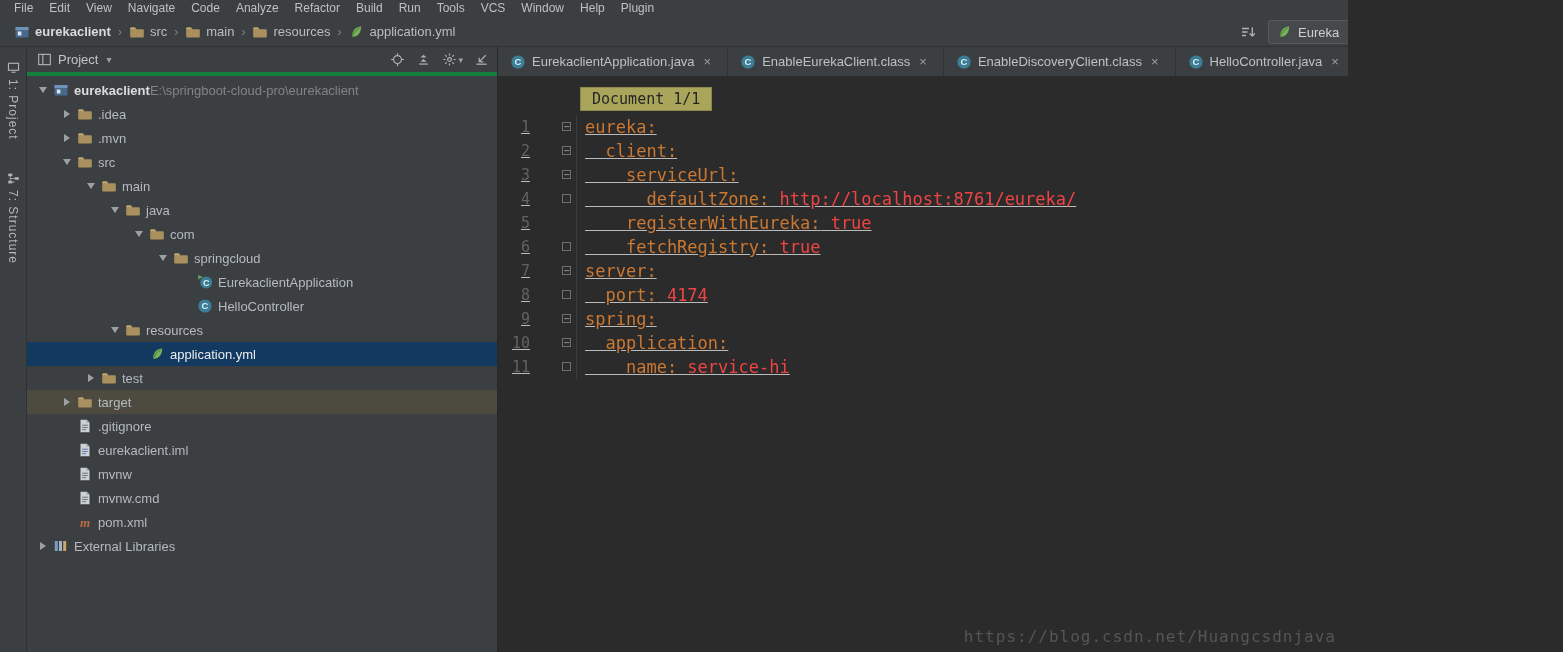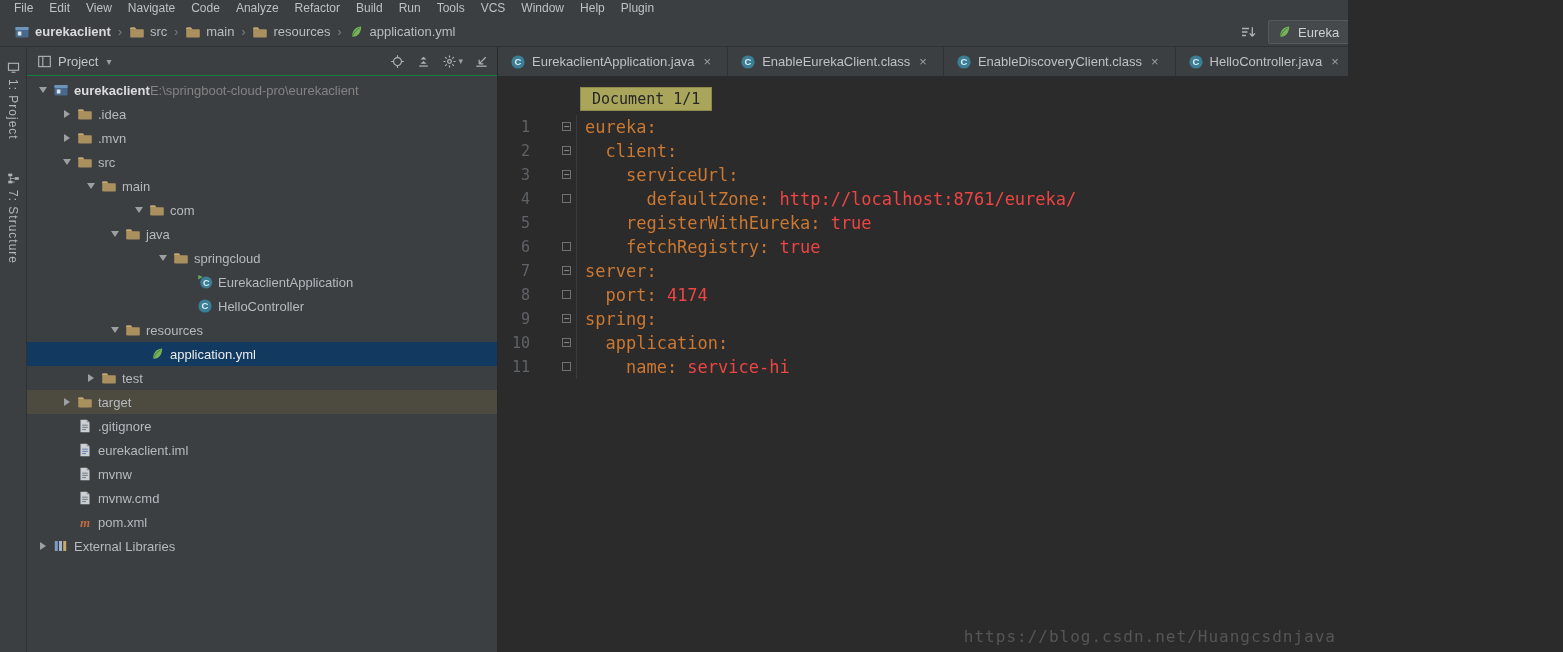--- a/index.html
+++ b/index.html
@@ -24,21 +24,21 @@
   
   .main { display:flex; height:605px; }
 
   
   .stripe { width:27px; background:#3C3F41; border-right:1px solid #2F3234; display:flex; flex-direction:column; align-items:center; padding-top:10px; gap:24px; flex:none; }
   .stripe-btn { display:flex; flex-direction:column; align-items:center; gap:5px; color:#B5B8BA; font-size:12px; padding:4px 0; cursor:default; }
   .stripe-label { writing-mode:vertical-rl; letter-spacing:1px; white-space:nowrap; }
 
   
   .project-pane { width:471px; flex:none; display:flex; flex-direction:column; background:#3C3F41; border-right:1px solid #262829; }
-  .pp-header { height:29px; flex:none; border-bottom:1px solid #15803d; display:flex; align-items:center; justify-content:space-between; padding:0 8px 0 10px; font-size:13px; color:#C2C5C8; }
+  .pp-header { height:29px; flex:none; border-bottom:4px solid #15803d; display:flex; align-items:center; justify-content:space-between; padding:0 8px 0 10px; font-size:13px; color:#C2C5C8; }
   .pph-left { display:flex; align-items:center; gap:6px; }
   .pph-caret { font-size:10px; color:#9EA1A3; margin-left:2px; }
   .pph-actions { display:flex; align-items:center; gap:11px; }
   .hdr-icon { display:inline-flex; align-items:center; }
   .hdr-caret { font-size:9px; color:#9EA1A3; margin-left:1px; }
 
   .tree { flex:1; overflow:hidden; padding-top:2px; font-size:13px; color:#B5BAC0; }
   .tree-row { height:24px; display:flex; align-items:center; white-space:nowrap; cursor:default; }
   .tree-row.selected { background:#123A61; }
   .tree-row.selected .t-label { color:#E9EBED; }
@@ -53,21 +53,21 @@
   .t-suffix { color:#838383; }
 
   
   .editor-pane { flex:1; min-width:0; display:flex; flex-direction:column; background:#2B2B2B; }
   .tabbar { height:30px; flex:none; background:#3C3F41; border-bottom:1px solid #2A2C2E; display:flex; align-items:stretch; overflow:hidden; }
   .tab { display:flex; align-items:center; gap:6px; padding:0 16px 0 12px; font-size:13px; color:#BDC1C4; border-right:1px solid #2F3234; white-space:nowrap; cursor:default; flex:none; }
   .tab.active { background:#4E5254; color:#DADCDE; }
   .tab-close { color:#9AA0A6; font-size:13px; margin-left:3px; }
   .tab .icn { width:16px; height:16px; }
 
-  .editor { flex:1; position:relative; background:#2B2B2B; overflow:hidden; }
+  .editor { flex:1; position:relative; background:#2B2B2B; overflow:hidden;text-decoration:underline; }
   .doc-badge { position:absolute; left:82px; top:10px; background:#A9A65B; color:#262626; border:1px solid #8C894B; font-family:"DejaVu Sans Mono",monospace; font-size:15px; padding:2px 11px; z-index:2; }
   .code { padding-top:38px; font-family:"DejaVu Sans Mono",monospace; font-size:17px; line-height:24px; }
   .code-line { display:flex; height:24px; align-items:center; }
   .ln { width:32px; text-align:right; color:#606366; font-size:15px; flex:none; align-self:center; }
   .fold-col { width:47px; height:24px; flex:none; position:relative; border-right:1px solid #393C3E; }
   .fold-marker { position:absolute; right:5px; top:7px; width:9px; height:9px; border:1px solid #6E7173; background:#2B2B2B; color:#9DA0A2; font-size:10px; line-height:7px; text-align:center; }
   .code-text { white-space:pre; padding-left:8px; }
   .seg-key { color:#CB7832; }
   .seg-value { color:#ef4444; }
 
@@ -292,43 +292,43 @@
               <span class="arrow expanded"></span>
             </span>
             <span class="icn t-icon">
               <svg width="16" height="16" viewBox="0 0 16 16">
                 <path fill="#A9905E" d="M1.2 4.5c0-.5.4-.9.9-.9h3.8l1.5 1.7h6.6c.5 0 .8.4.8.9v6.4c0 .5-.3.9-.8.9H2.1c-.5 0-.9-.4-.9-.9z"></path>
                 <path fill="#C2A873" d="M1.2 4.5c0-.5.4-.9.9-.9h3.8l1.1 1.3H1.2z"></path>
               </svg>
             </span>
             <span class="t-label">main</span>
           </div>
+          <div class="tree-row" style="padding-left: 80px;">
+            <span class="arrow-box">
+              <span class="arrow expanded"></span>
+            </span>
+            <span class="icn t-icon">
+              <svg width="16" height="16" viewBox="0 0 16 16">
+                <path fill="#A9905E" d="M1.2 4.5c0-.5.4-.9.9-.9h3.8l1.5 1.7h6.6c.5 0 .8.4.8.9v6.4c0 .5-.3.9-.8.9H2.1c-.5 0-.9-.4-.9-.9z"></path>
+                <path fill="#C2A873" d="M1.2 4.5c0-.5.4-.9.9-.9h3.8l1.1 1.3H1.2z"></path>
+              </svg>
+            </span>
+            <span class="t-label">java</span>
+          </div>
           <div class="tree-row" style="padding-left: 104px;">
             <span class="arrow-box">
               <span class="arrow expanded"></span>
             </span>
             <span class="icn t-icon">
               <svg width="16" height="16" viewBox="0 0 16 16">
                 <path fill="#A9905E" d="M1.2 4.5c0-.5.4-.9.9-.9h3.8l1.5 1.7h6.6c.5 0 .8.4.8.9v6.4c0 .5-.3.9-.8.9H2.1c-.5 0-.9-.4-.9-.9z"></path>
                 <path fill="#C2A873" d="M1.2 4.5c0-.5.4-.9.9-.9h3.8l1.1 1.3H1.2z"></path>
               </svg>
             </span>
             <span class="t-label">com</span>
-          </div>
-          <div class="tree-row" style="padding-left: 80px;">
-            <span class="arrow-box">
-              <span class="arrow expanded"></span>
-            </span>
-            <span class="icn t-icon">
-              <svg width="16" height="16" viewBox="0 0 16 16">
-                <path fill="#A9905E" d="M1.2 4.5c0-.5.4-.9.9-.9h3.8l1.5 1.7h6.6c.5 0 .8.4.8.9v6.4c0 .5-.3.9-.8.9H2.1c-.5 0-.9-.4-.9-.9z"></path>
-                <path fill="#C2A873" d="M1.2 4.5c0-.5.4-.9.9-.9h3.8l1.1 1.3H1.2z"></path>
-              </svg>
-            </span>
-            <span class="t-label">java</span>
           </div>
           <div class="tree-row" style="padding-left: 128px;">
             <span class="arrow-box">
               <span class="arrow expanded"></span>
             </span>
             <span class="icn t-icon">
               <svg width="16" height="16" viewBox="0 0 16 16">
                 <path fill="#A9905E" d="M1.2 4.5c0-.5.4-.9.9-.9h3.8l1.5 1.7h6.6c.5 0 .8.4.8.9v6.4c0 .5-.3.9-.8.9H2.1c-.5 0-.9-.4-.9-.9z"></path>
                 <path fill="#C2A873" d="M1.2 4.5c0-.5.4-.9.9-.9h3.8l1.1 1.3H1.2z"></path>
               </svg>

